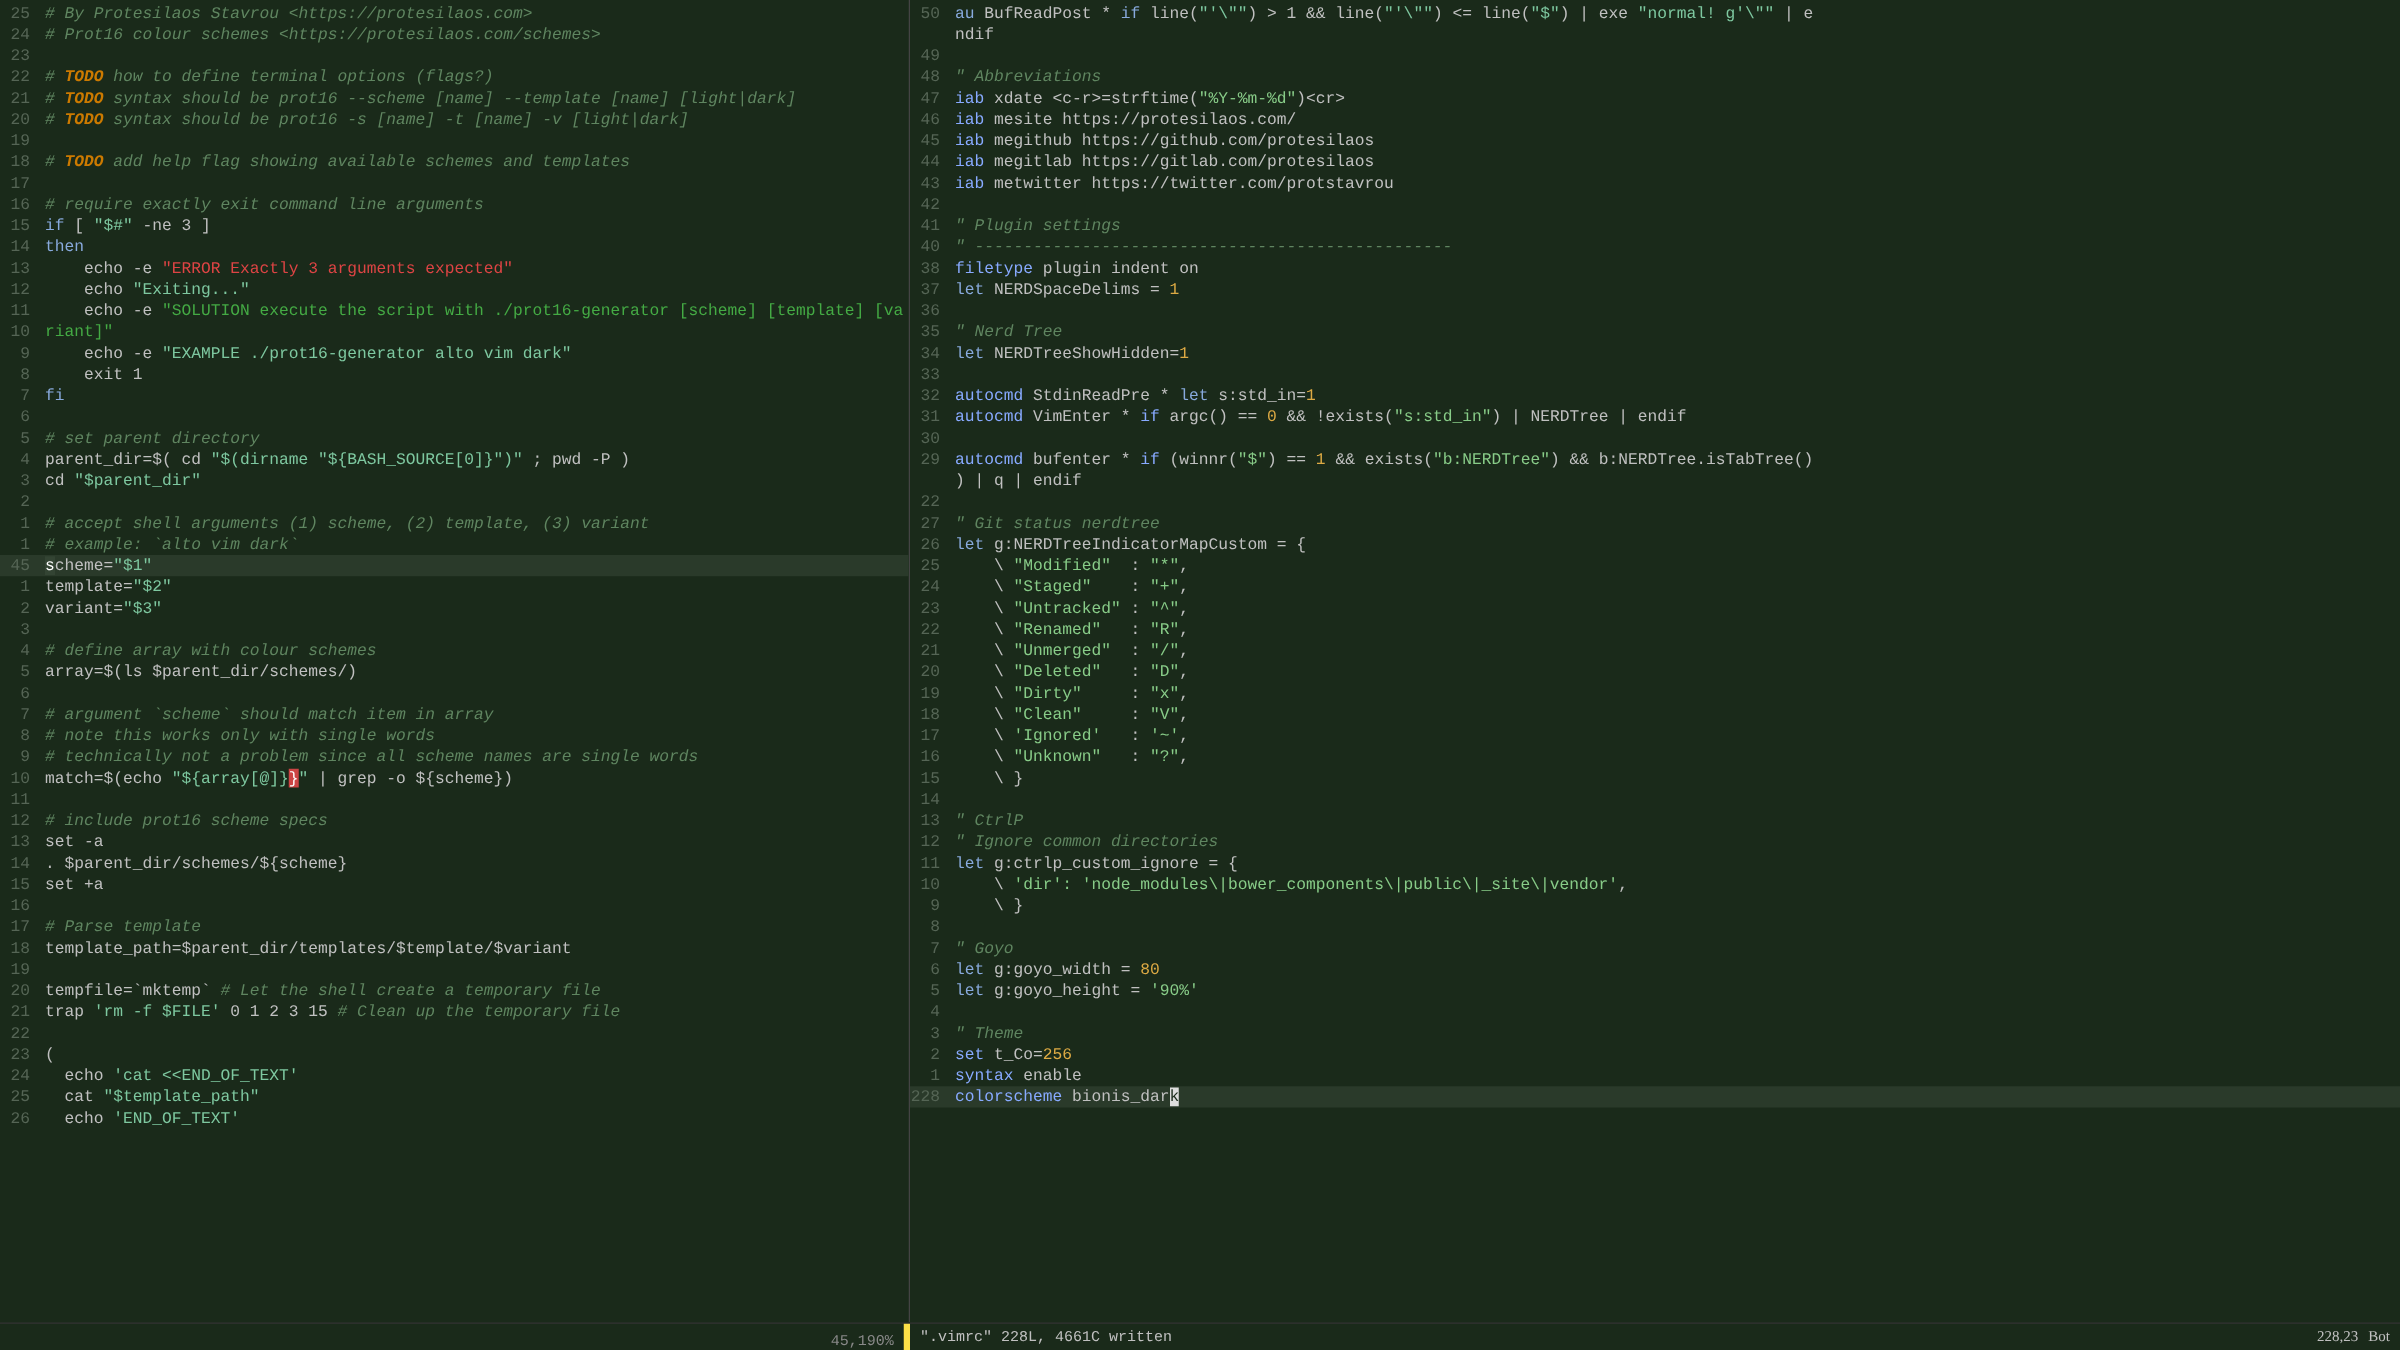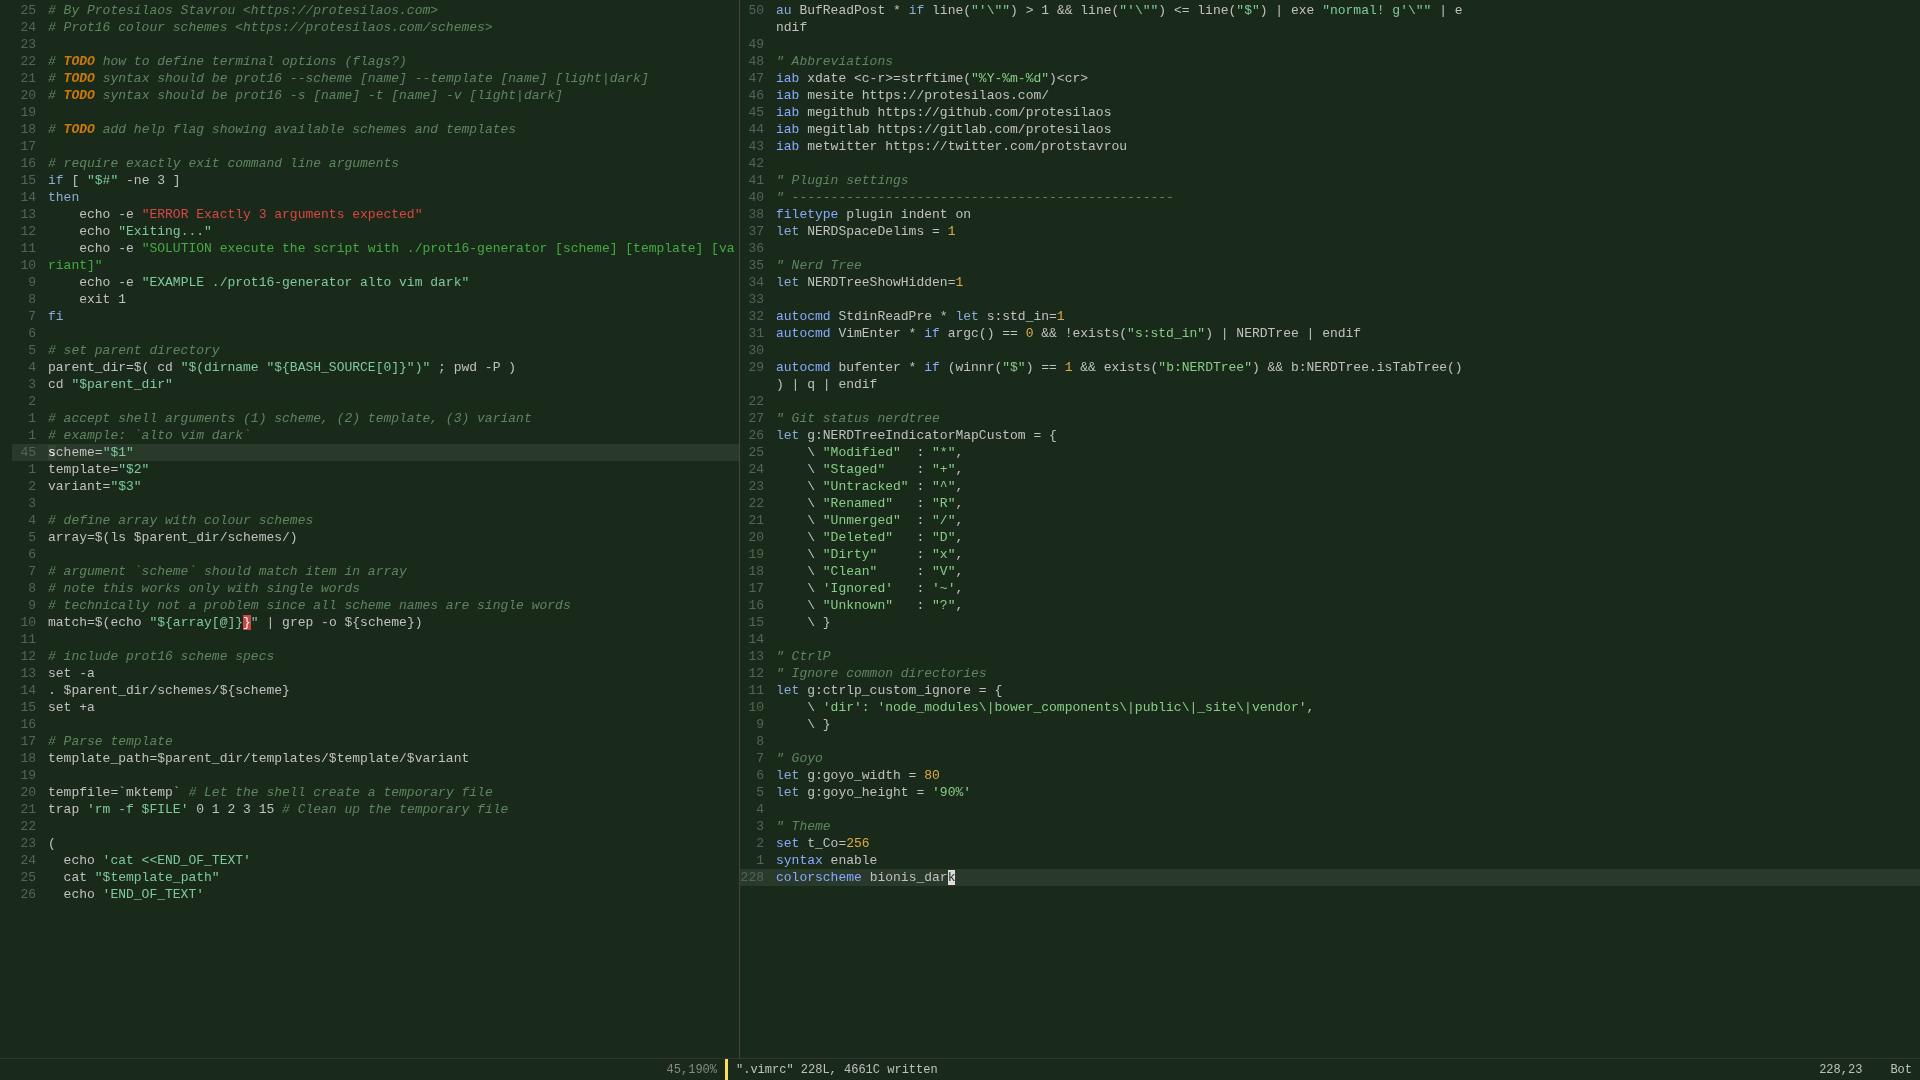--- a/index.html
+++ b/index.html
@@ -11,21 +11,20 @@
       width: 1920px;
       height: 1080px;
       overflow: hidden;
       display: flex;
       flex-direction: column;
     }
     .editor-area {
       display: flex;
       flex: 1;
       overflow: hidden;
-      margin-left: 12px;
     }
     .pane {
       display: flex;
       flex-direction: column;
       overflow: hidden;
     }
     .pane-left {
       width: 728px;
       border-right: 1px solid #444;
     }
@@ -82,31 +81,32 @@
       display: flex;
       align-items: center;
       padding: 0 8px;
       font-size: 12px;
     }
     .status-right {
       display: flex;
       align-items: center;
       padding: 0 8px;
       font-size: 12px;
-      gap: 28px;
+      gap: 8px;
+      font-family: Liberation Serif, serif;
     }
     .status-middle {
       width: 728px;
       display: flex;
-      align-items: center;
+      align-items: flex-end;
       justify-content: flex-end;
       padding: 0 8px;
       font-size: 12px;
       color: #888;
-      border-right: 3px solid #fde047;
+      border-right: 5px solid #fde047;
     }
     .cursor-char {
       background: #dddddd;
       color: #1a2a1a;
     }
   </style>
 </head>
 <body>
 
 <div class="editor-area">

